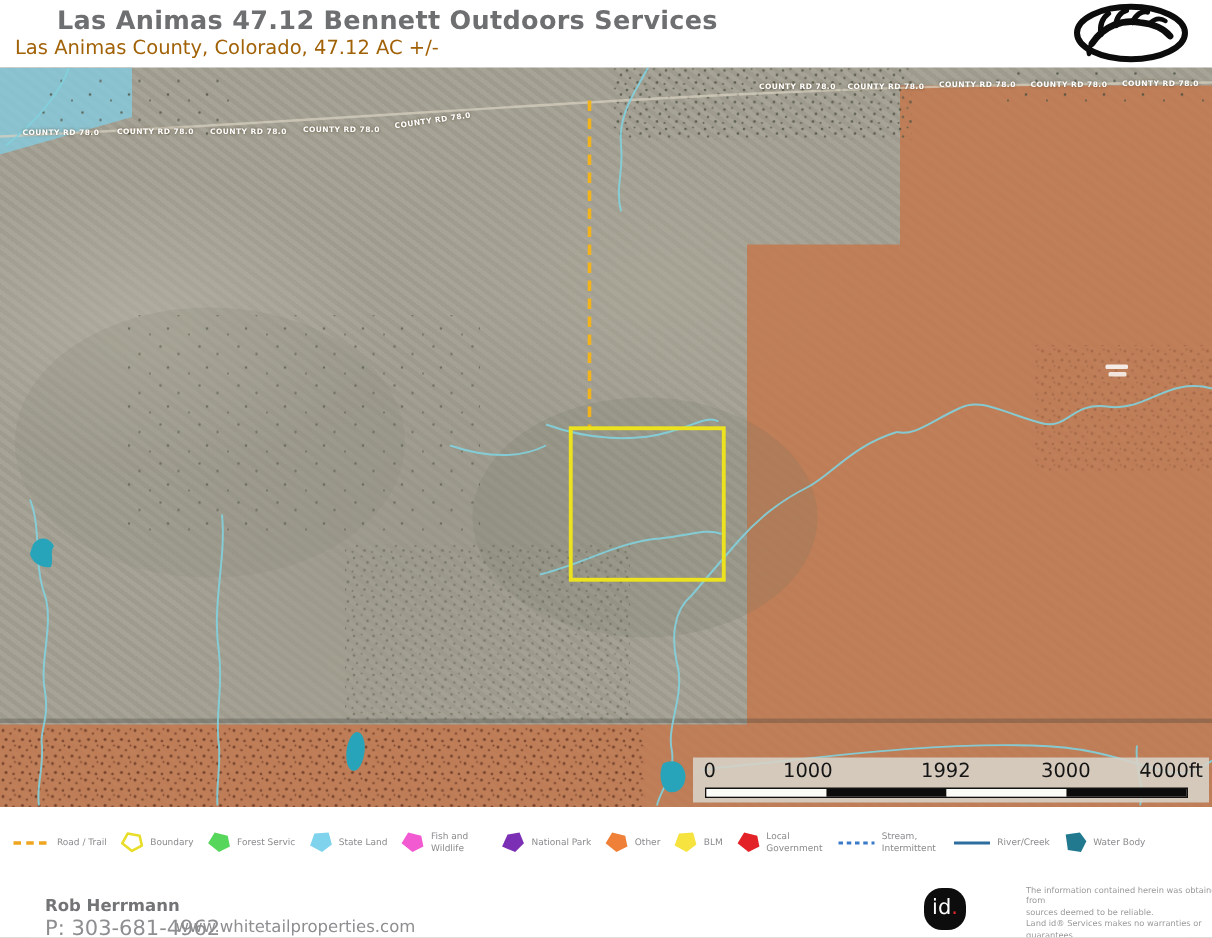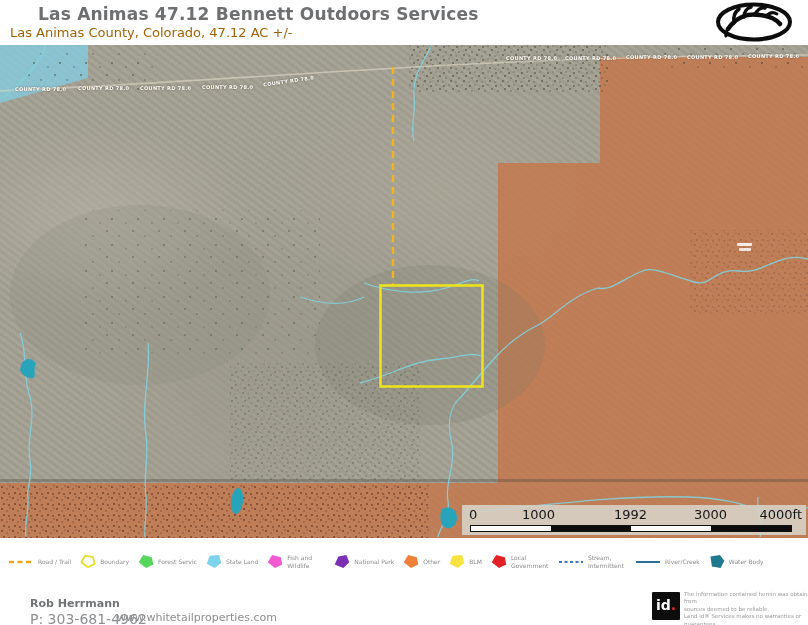--- a/index.html
+++ b/index.html
@@ -42,22 +42,22 @@
   .li { display:flex; align-items:center; gap:4px; }
   .ll { font-size:6px; color:#8a8b8d; line-height:1.25; }
   .ll.w { max-width:38px; }
   .sw { display:block; }
 
   
   .ftr { position:absolute; left:0; top:585px; width:772px; height:40px; background:#fff;margin-left:20px; }
   .agent { position:absolute; left:10px; top:12px; font-size:11px; font-weight:700; color:#737476; }
   .phone { position:absolute; left:10px; top:26px; font-size:14px; color:#8d8e90; }
   .site  { position:absolute; left:97px; top:26px; font-size:11px; color:#8d8e90; }
-  .idlogo { position:absolute; left:632px; top:7px; width:28px; height:28px; background:#0d0d0d;
-    border-radius:1px; color:#fff; font-size:14px; font-weight:700; text-align:center; line-height:27px; }
+  .idlogo { position:absolute; left:596px; top:7px; width:28px; height:28px; background:#0d0d0d;
+    border-radius:12px; color:#fff; font-size:14px; font-weight:400; text-align:center; line-height:27px; }
   .idlogo .dot { color:#e0262b; }
   .disc { position:absolute; left:664px; top:6px; width:140px; font-size:5.5px; line-height:1.35; color:#9a9a9a; }
 </style>
 </head>
 <body>
 
 <div class="page">
 
   <div class="hdr">
     <h1>Las Animas 47.12 Bennett Outdoors Services</h1>

